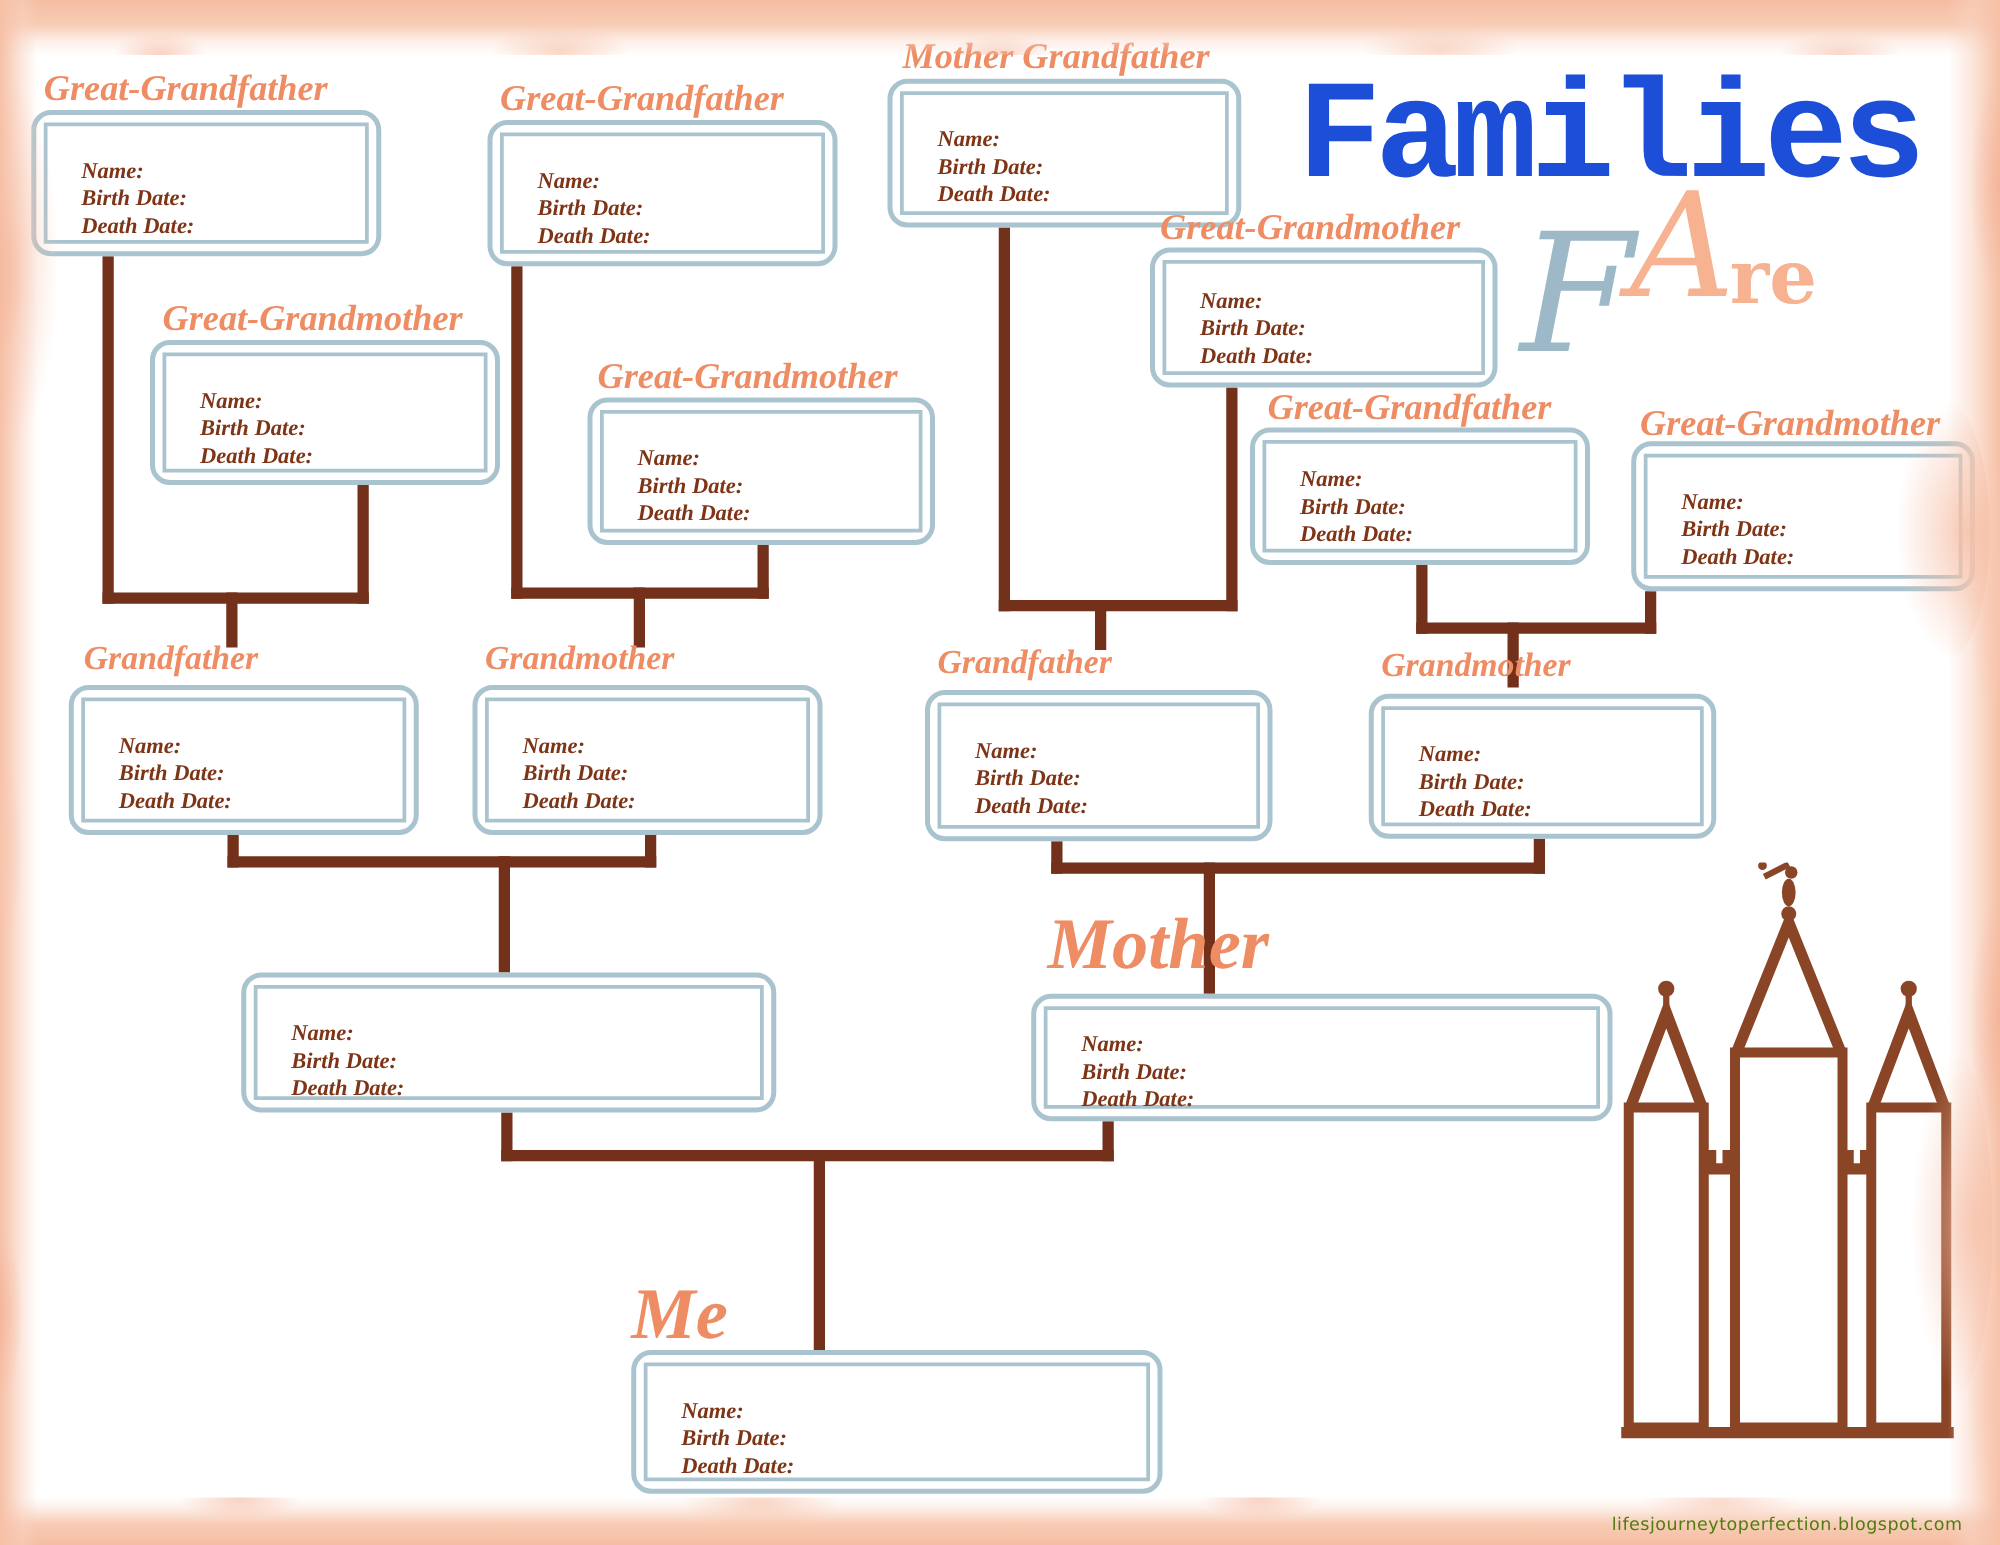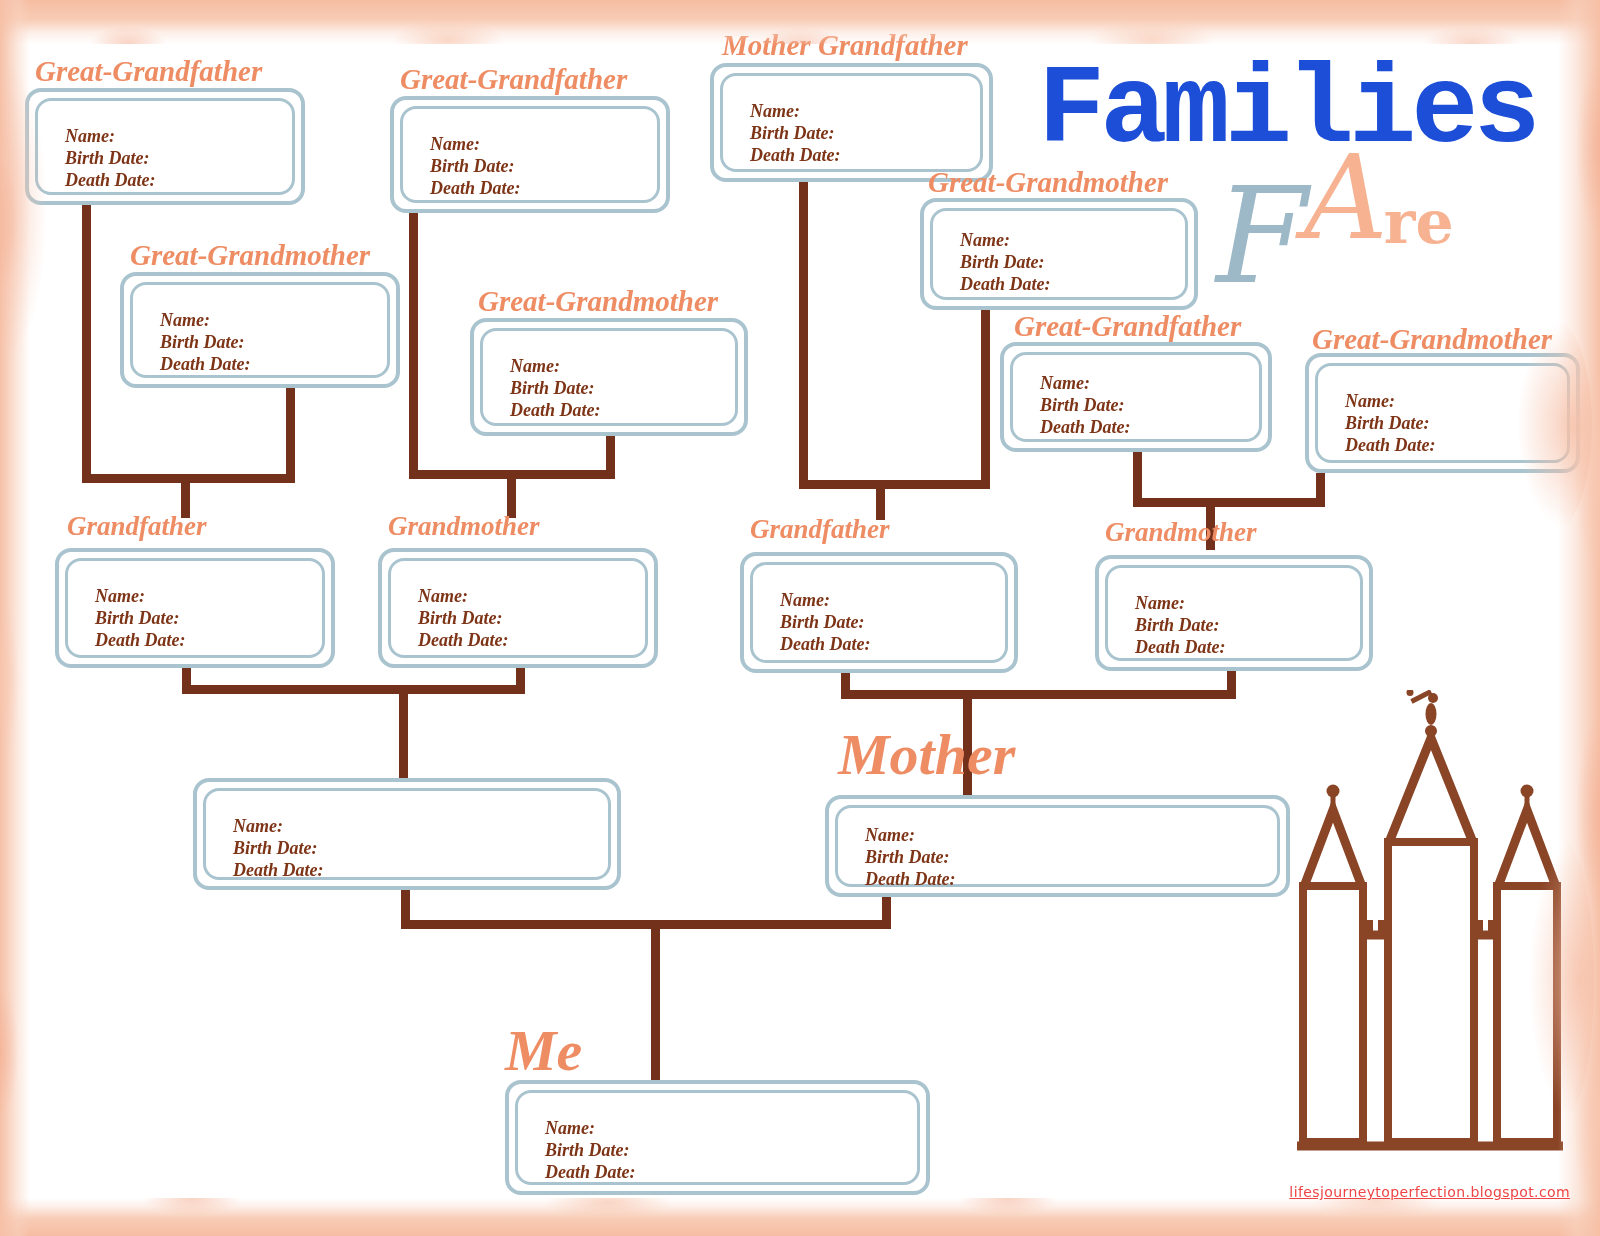--- a/index.html
+++ b/index.html
@@ -44,40 +44,40 @@
   .line{position:absolute;background:#73301a;z-index:1;}
 
   
   .plabel{position:absolute;z-index:3;font-style:italic;font-weight:bold;color:#ee8c63;
           white-space:nowrap;line-height:1;}
   .plabel.sm{font-size:29px;}
   .plabel.md{font-size:27px;}
   .plabel.lg{font-size:58px;}
   .pbox{position:absolute;z-index:2;background:#ffffff;border:4px solid #aac4cf;
         border-radius:16px;padding:6px;box-sizing:border-box;}
-  .pbox-inner{width:100%;height:100%;border:3px solid #aac4cf;border-radius:16px;
+  .pbox-inner{width:100%;height:100%;border:3px solid #aac4cf;border-radius:0;
         box-sizing:border-box;padding:24px 12px 0 27px;}
   .field{font-style:italic;font-weight:bold;font-size:18px;line-height:22px;color:#7e3416;}
 
   
   .title-main{position:absolute;left:1038px;top:56px;z-index:5;font-family:Liberation Mono, monospace;
       font-weight:bold;font-size:112px;line-height:1;letter-spacing:-5px;color:#1d4ed8;}
   .title-forever{position:absolute;left:1216px;top:170px;z-index:3;color:#9db9c7;display:flex;}
   .title-forever .initial{font-family:"DejaVu Serif",serif;font-style:italic;font-size:132px;line-height:1;}
   .title-forever .rest{font-family:"DejaVu Serif",serif;font-weight:bold;font-size:60px;line-height:1;margin:64px 0 0 -6px;}
   .title-are{position:absolute;left:1304px;top:140px;z-index:4;color:#f6b291;display:flex;}
   .title-are .initial{font-family:"DejaVu Serif",serif;font-style:italic;font-size:116px;line-height:1;}
   .title-are .rest{font-family:"DejaVu Serif",serif;font-weight:bold;font-size:60px;line-height:1;margin:52px 0 16px -4px;}
 
   
   .temple{position:absolute;left:1295px;top:690px;width:270px;height:465px;z-index:2;}
 
   
-  .watermark{position:absolute;right:30px;bottom:36px;z-index:7;font-family:"DejaVu Sans",sans-serif;
-      font-size:14px;color:#ef4444;letter-spacing:.4px;text-decoration:underline;}
+  .watermark{position:absolute;right:30px;bottom:8px;z-index:7;font-family:"DejaVu Sans",sans-serif;
+      font-size:14px;color:#4d7c0f;letter-spacing:.4px;}
 </style>
 </head>
 <body>
 
 <div class="canvas">
 
   <div class="edge edge-top"></div>
   <div class="edge edge-bottom"></div>
   <div class="edge edge-left"></div>
   <div class="edge edge-right"></div>

